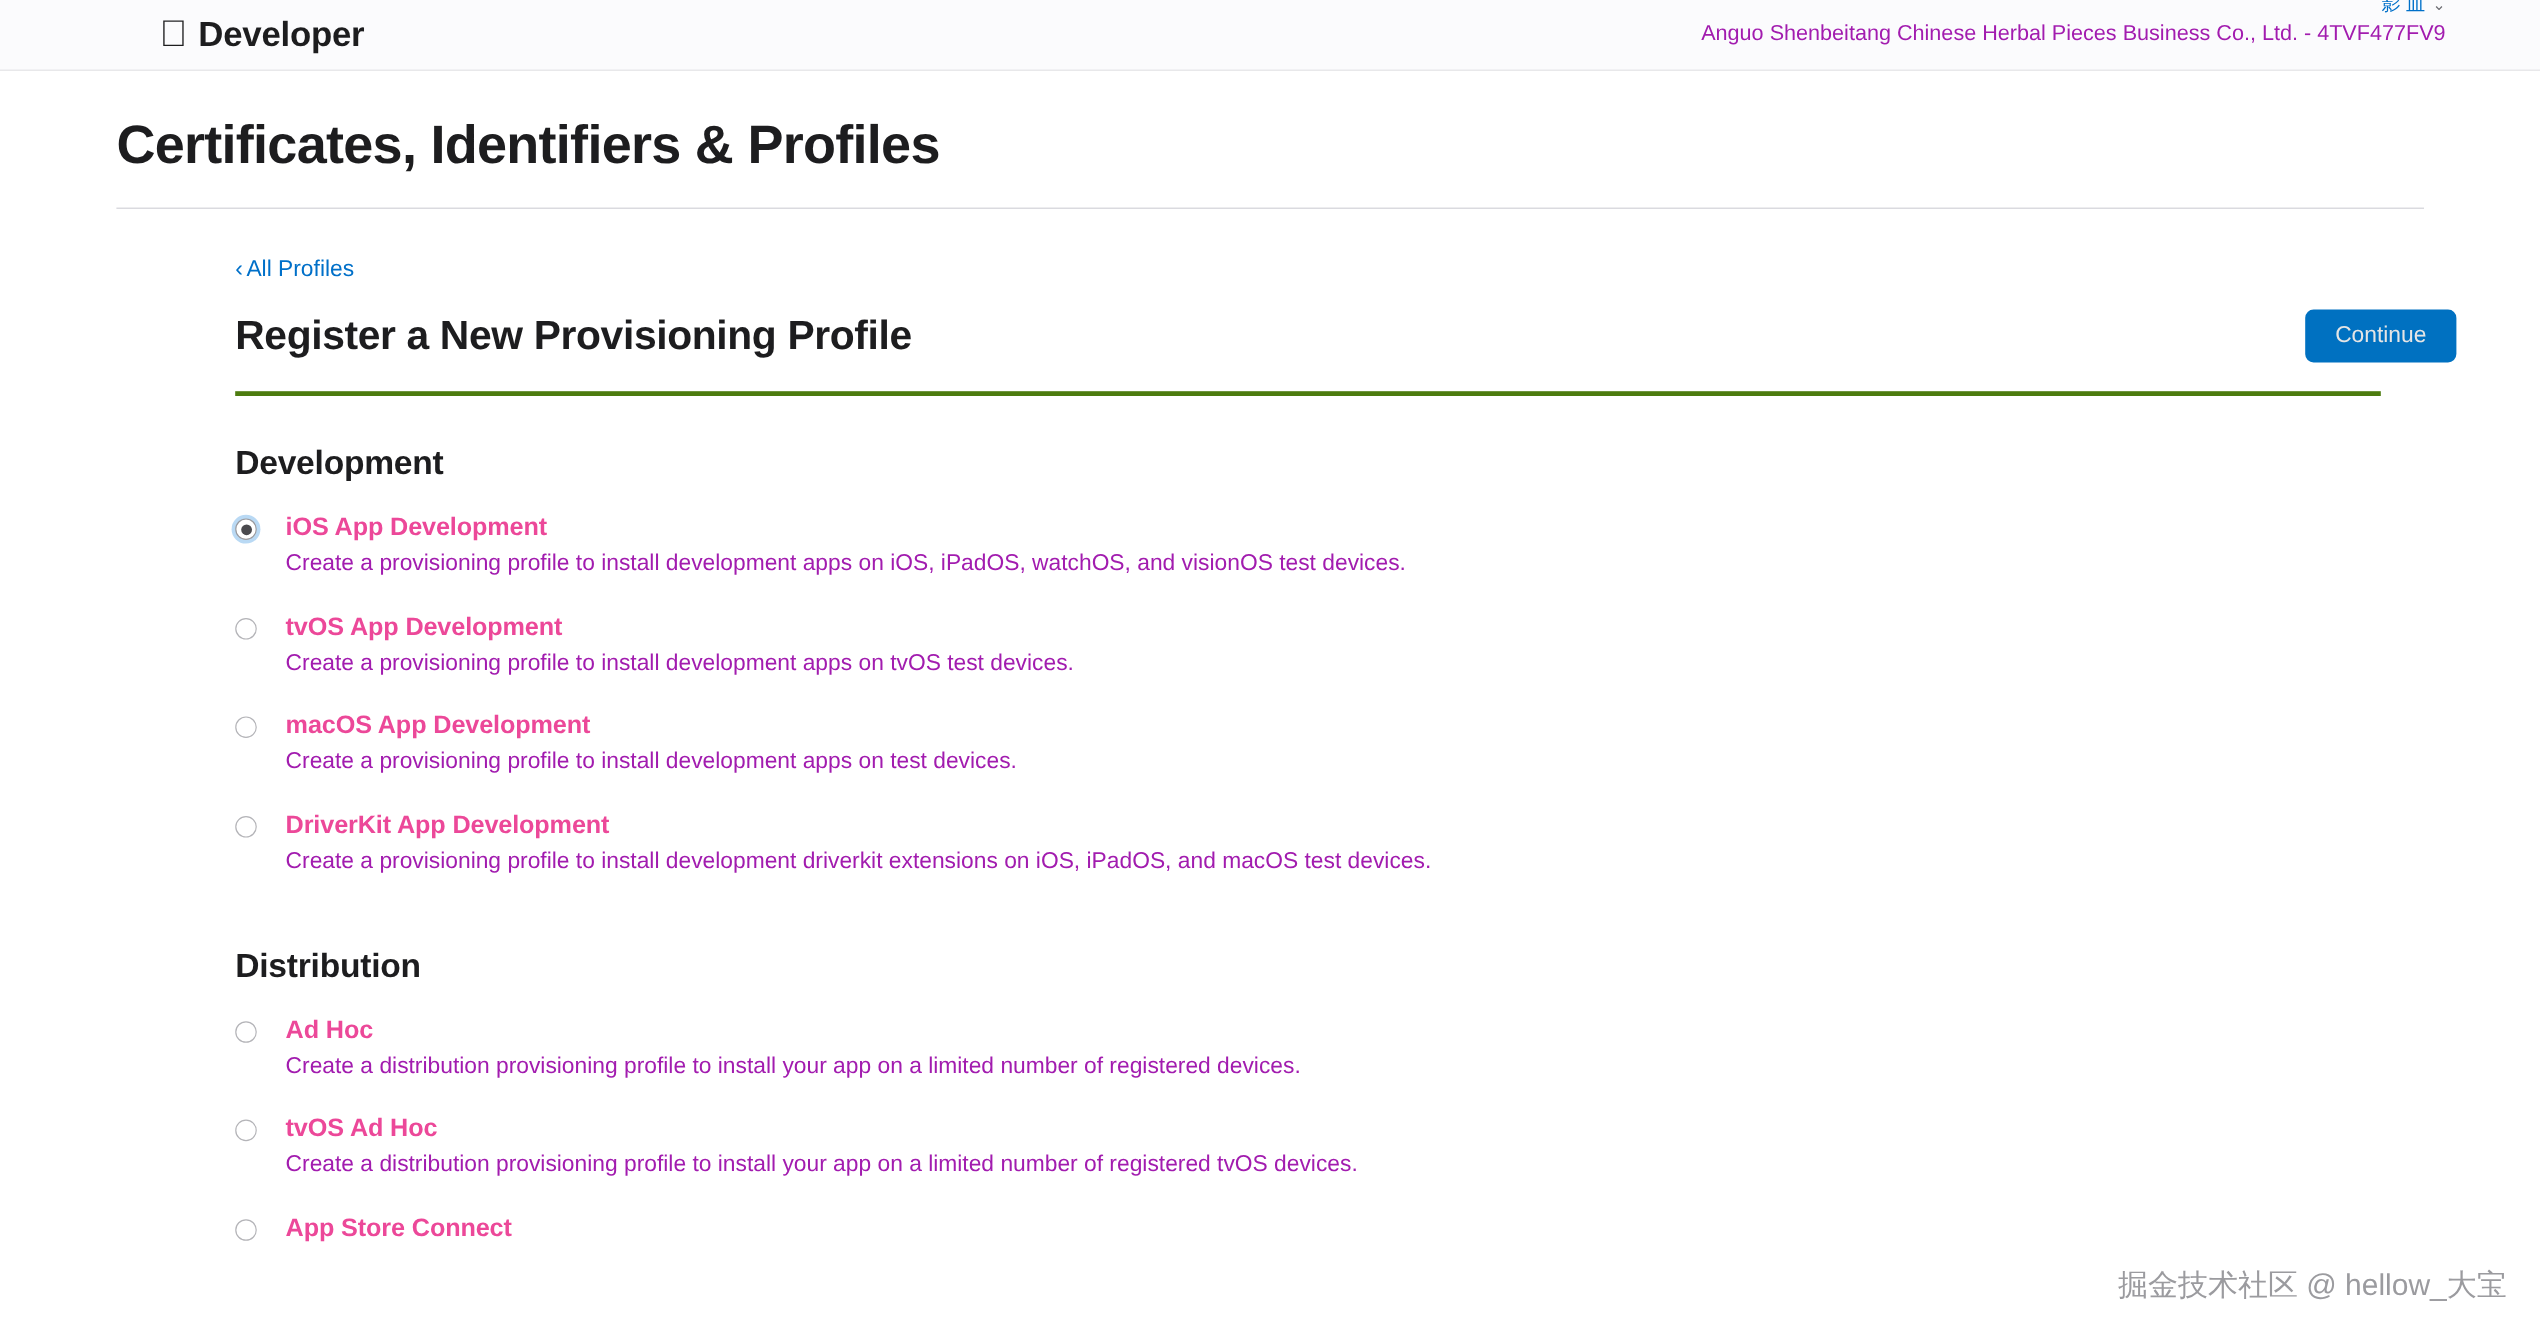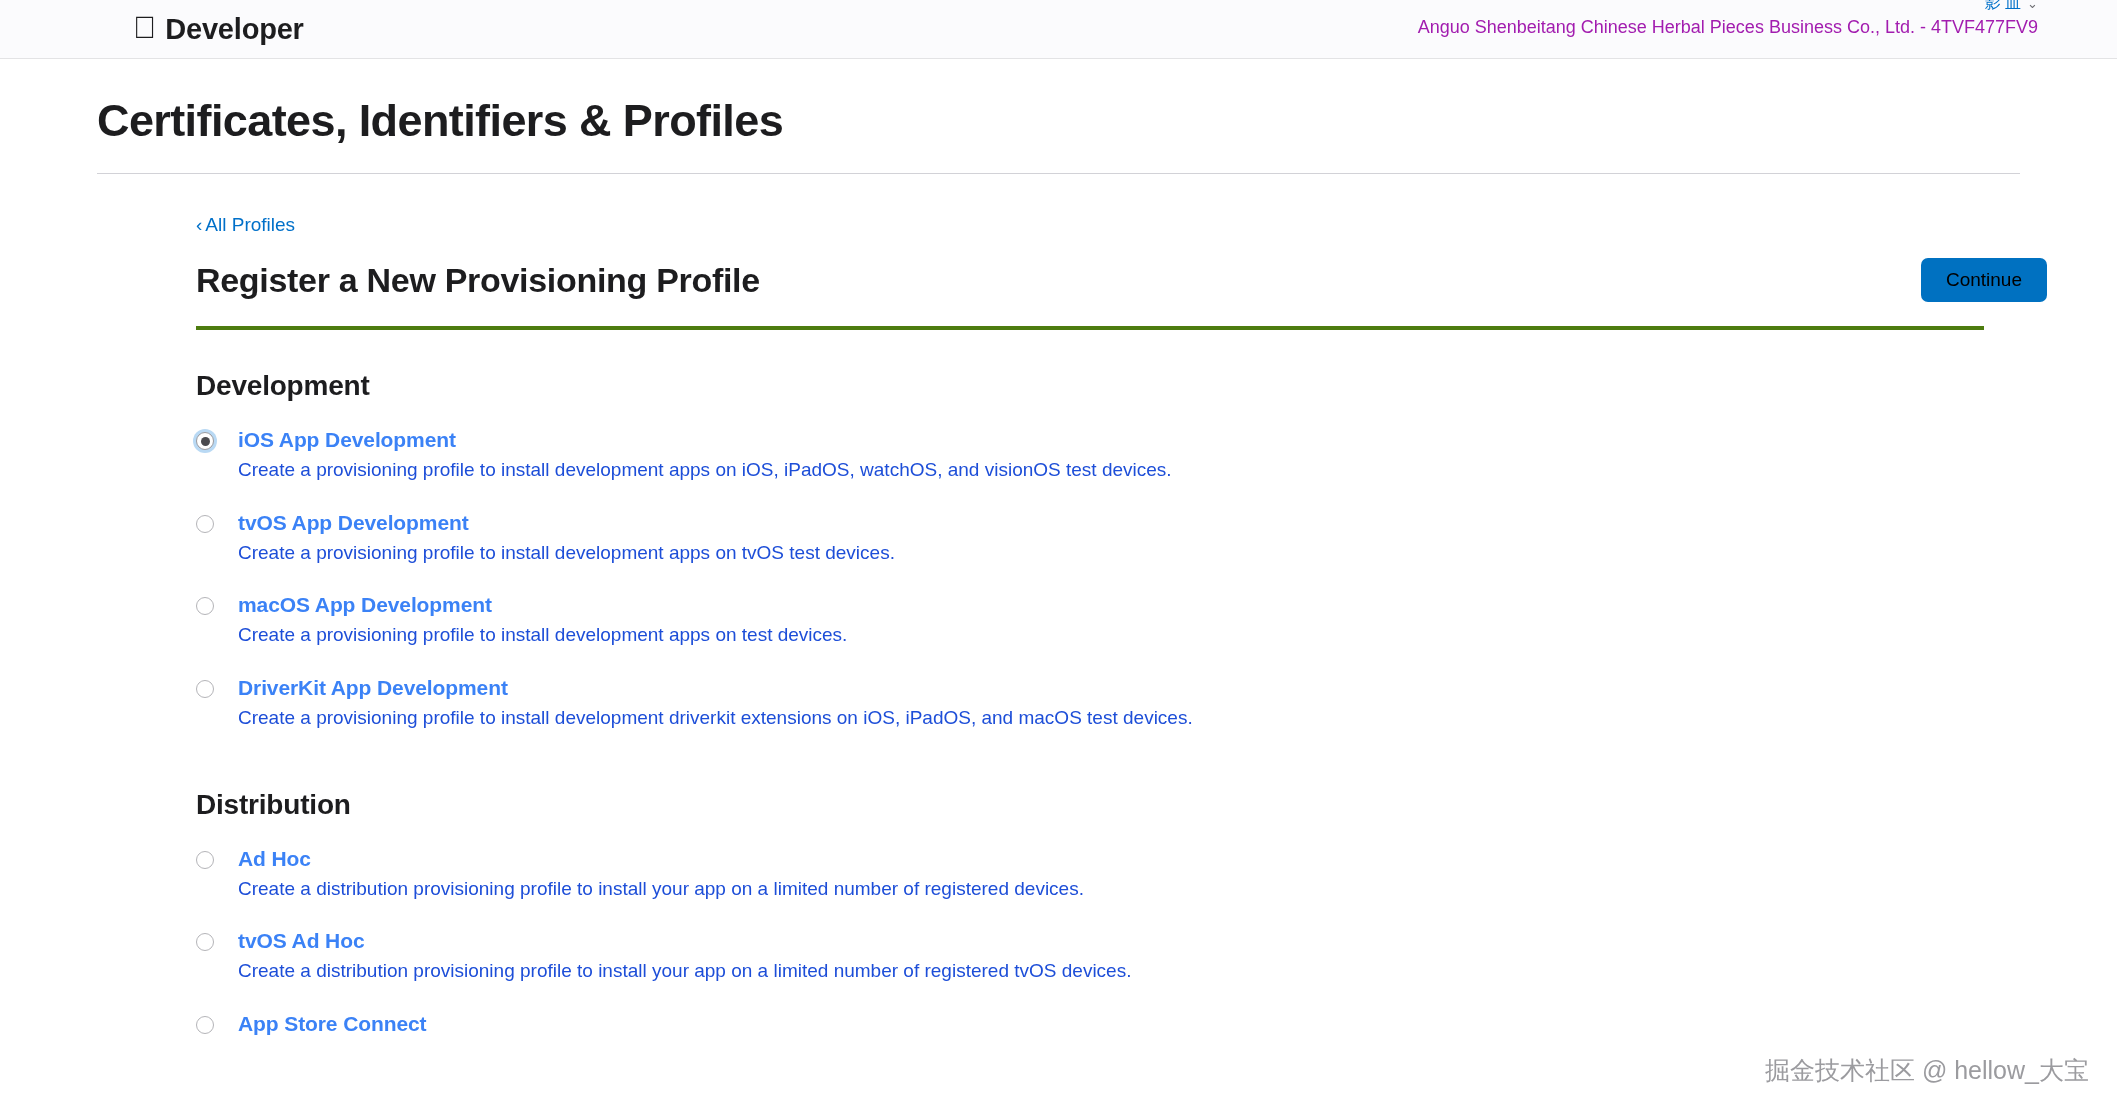--- a/index.html
+++ b/index.html
@@ -115,21 +115,21 @@
   }
   .section-title {
     font-size: 34px;
     font-weight: 700;
     letter-spacing: -0.3px;
     margin: 0;
     color: #1d1d1f;
   }
   .continue-btn {
     background: #0071c1;
-    color: #000000;
+    color: #e5e5e5;
     border: none;
     border-radius: 7px;
     font-size: 19px;
     font-family: "Liberation Sans", sans-serif;
     padding: 11px 25px;
     cursor: pointer;
     margin-right: -63px;
   }
 
   .group {
@@ -173,27 +173,27 @@
     height: 9px;
     margin-left: -4.5px;
     margin-top: -4.5px;
     border-radius: 50%;
     background: #4a4a4e;
   }
   .opt-text { flex: 1; }
   .opt-title {
     font-size: 21px;
     font-weight: 700;
-    color: #3b82f6;
+    color: #ec4899;
     margin-bottom: 5px;
     letter-spacing: -0.1px;
   }
   .opt-desc {
     font-size: 19px;
-    color: #1d4ed8;
+    color: #a21caf;
     line-height: 1.35;
   }
   .group.distribution { margin-top: 58px; }
 
   
   .watermark {
     position: absolute;
     right: 28px;
     bottom: 28px;
     font-size: 25px;

